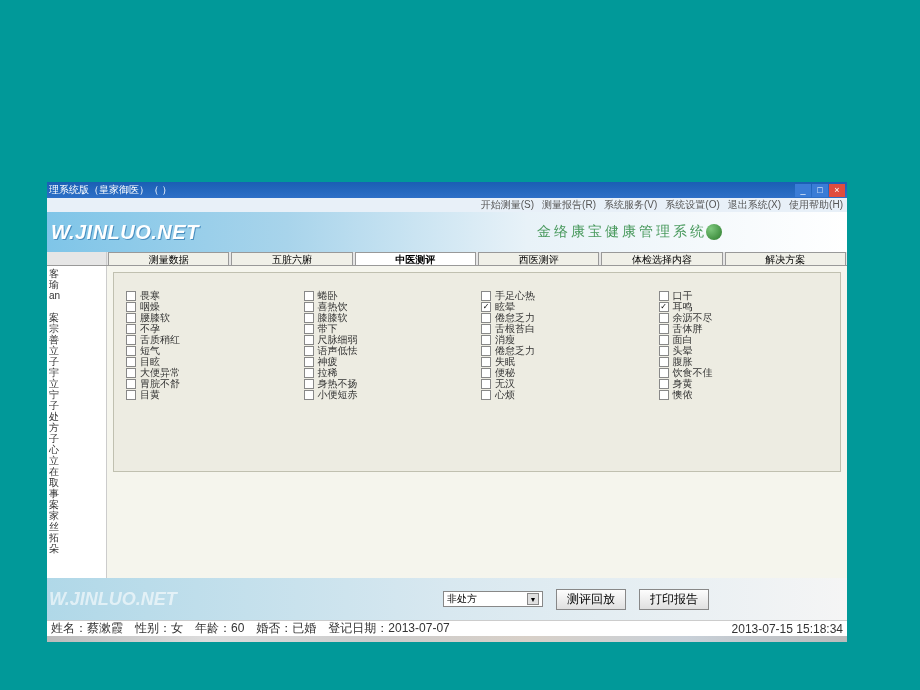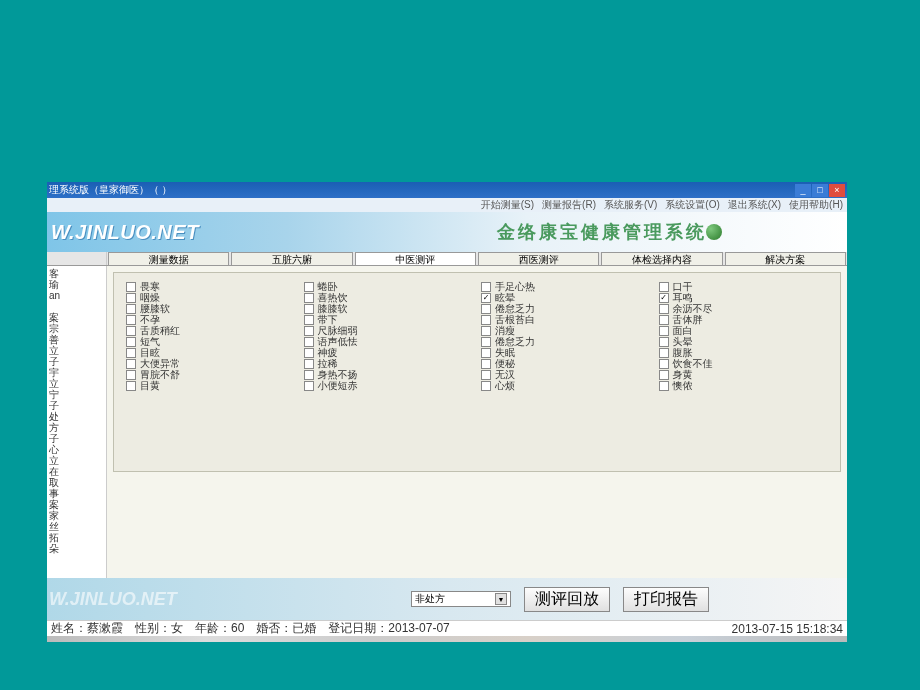--- a/index.html
+++ b/index.html
@@ -63,22 +63,22 @@
       font-weight: bold;
       font-style: italic;
       color: #fff;
       text-shadow: 1px 1px 0 #4a8fc0;
       letter-spacing: 0.5px;
       margin-left: 4px;
     }
     .banner-title {
       position: absolute;
       right: 140px;
-      font-size: 18px;
-      font-weight: bold;
+      font-size: 14px;
+      font-weight: normal;
       color: #4a9a5e;
       letter-spacing: 3px;
     }
     .banner-dot {
       position: absolute;
       right: 125px;
       width: 16px; height: 16px;
       border-radius: 50%;
       background: radial-gradient(circle at 30% 30%, #7ec97e, #2a7a2a);
     }
@@ -93,41 +93,41 @@
       flex: 1;
       text-align: center;
       font-size: 10px;
       line-height: 13px;
       border: 1px solid #999;
       border-bottom: none;
       background: #f0f0e8;
       margin: 0 1px;
       cursor: pointer;
     }
-    .main-tab.active { font-weight: normal; background: #fff; }
+    .main-tab.active { font-weight: bold; background: #fff; }
     .content-row { display: flex; height: 312px; }
     .sidebar {
       width: 60px;
       background: #fff;
       border-right: 1px solid #ccc;
       padding: 2px;
       font-size: 10px;
       color: #333;
       overflow: hidden;
     }
     .sidebar-text { line-height: 11px; word-break: break-all; }
     .main-panel {
       flex: 1;
       background: #f5f5ed;
       padding: 6px;
     }
     .checkbox-container {
       background: #edece2;
       border: 1px solid #c0c0b0;
-      padding: 8px 12px;
+      padding: 17px 12px;
       height: 200px;
     }
     .checkbox-grid {
       display: grid;
       grid-template-columns: repeat(4, 1fr);
       gap: 0 8px;
     }
     .checkbox-item {
       display: flex;
       align-items: center;
@@ -184,21 +184,21 @@
       width: 12px; height: 12px;
       background: #e0e0e0;
       border: 1px solid #888;
       display: flex; align-items: center; justify-content: center;
       font-size: 7px;
     }
     .btn {
       padding: 1px 10px;
       background: linear-gradient(to bottom, #fdfdfd, #e0e0e0);
       border: 1px solid #888;
-      font-size: 16px;
+      font-size: 12px;
       cursor: pointer;
     }
     .statusbar {
       height: 16px;
       background: #fff;
       border-top: 1px solid #ccc;
       display: flex;
       align-items: center;
       justify-content: space-between;
       padding: 0 4px;

